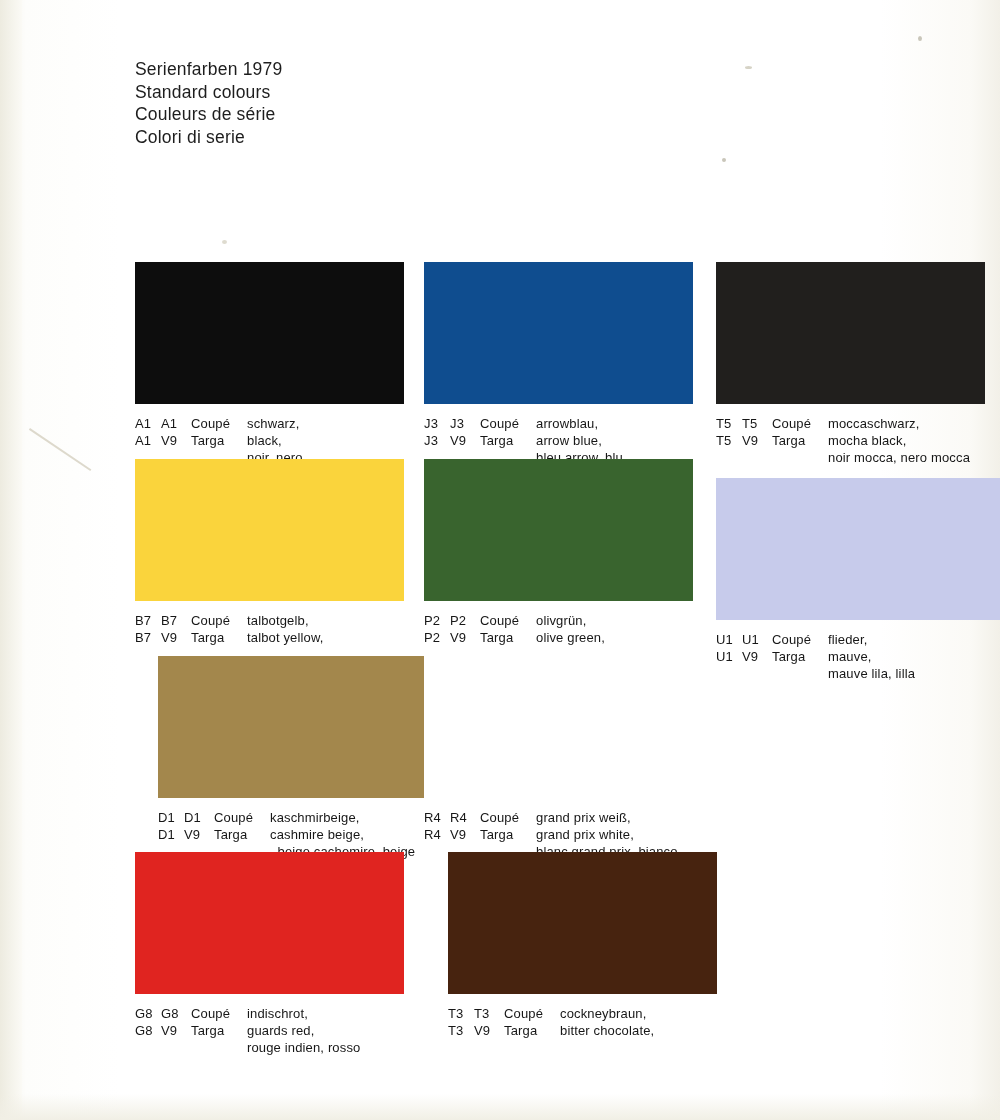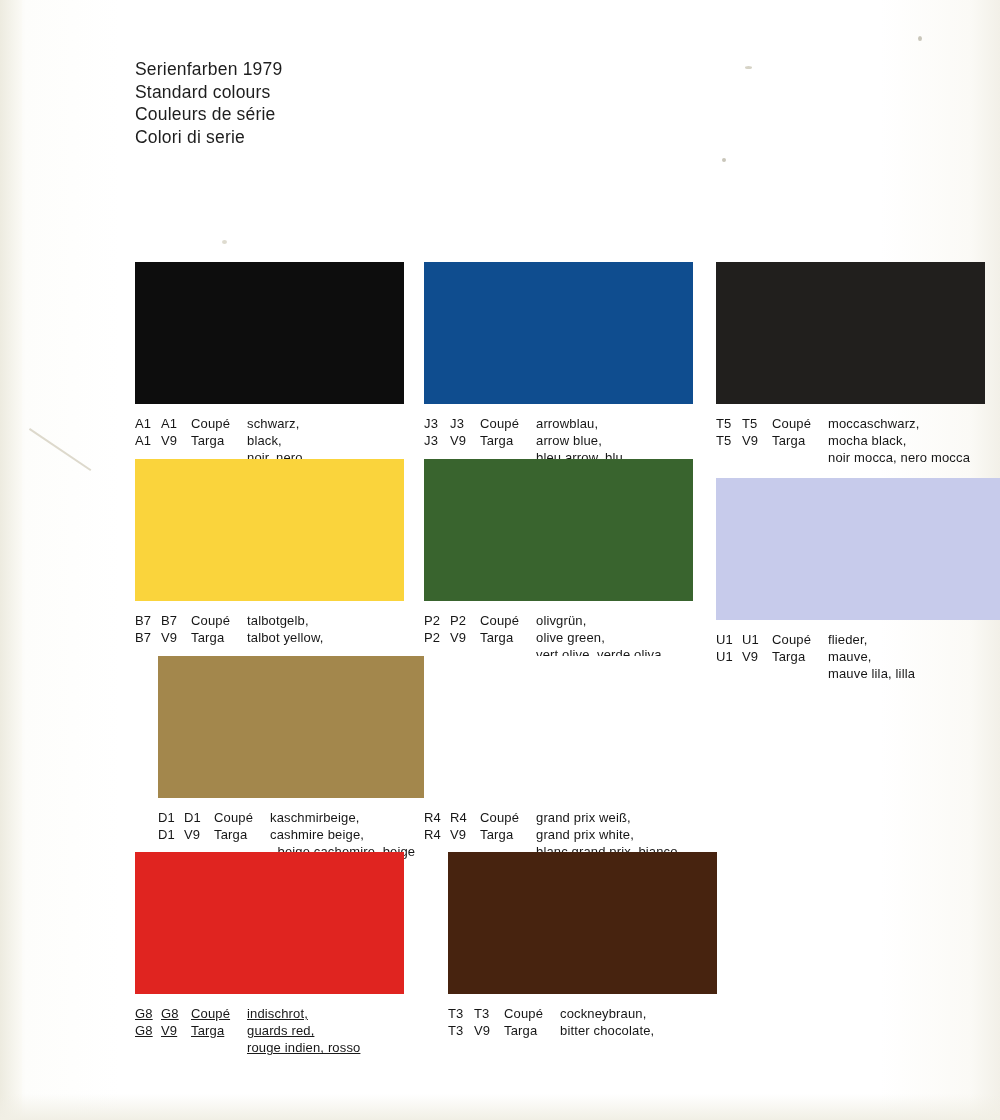--- a/index.html
+++ b/index.html
@@ -219,26 +219,20 @@
           <span class="cap-code2">P2</span>
           <span class="cap-body">Coupé</span>
           <span class="cap-name">olivgrün,</span>
         </div>
         <div class="cap-row">
           <span class="cap-code">P2</span>
           <span class="cap-code2">V9</span>
           <span class="cap-body">Targa</span>
           <span class="cap-name">olive green,</span>
         </div>
-        <div class="cap-row indent">
-          <span class="cap-code">P2</span>
-          <span class="cap-code2">V9</span>
-          <span class="cap-body">Targa</span>
-          <span class="cap-name">vert olive, verde oliva</span>
-        </div>
       </div>
     </div>
 
     <div class="swatch-cell" style="left:716px; top:478px; width:321px;">
       <div class="swatch" style="background:#c7cbeb;"></div>
       <div class="caption">
         <div class="cap-row">
           <span class="cap-code">U1</span>
           <span class="cap-code2">U1</span>
           <span class="cap-body">Coupé</span>
@@ -300,21 +294,21 @@
         </div>
         <div class="cap-row indent">
           <span class="cap-code">R4</span>
           <span class="cap-code2">V9</span>
           <span class="cap-body">Targa</span>
           <span class="cap-name">blanc grand prix, bianco</span>
         </div>
       </div>
     </div>
 
-    <div class="swatch-cell" style="left:135px; top:852px; width:269px;text-decoration:underline;">
+    <div class="swatch-cell" style="left:135px; top:852px; width:269px;">
       <div class="swatch" style="background:#e02420;"></div>
       <div class="caption">
         <div class="cap-row">
           <span class="cap-code">G8</span>
           <span class="cap-code2">G8</span>
           <span class="cap-body">Coupé</span>
           <span class="cap-name">indischrot,</span>
         </div>
         <div class="cap-row">
           <span class="cap-code">G8</span>

